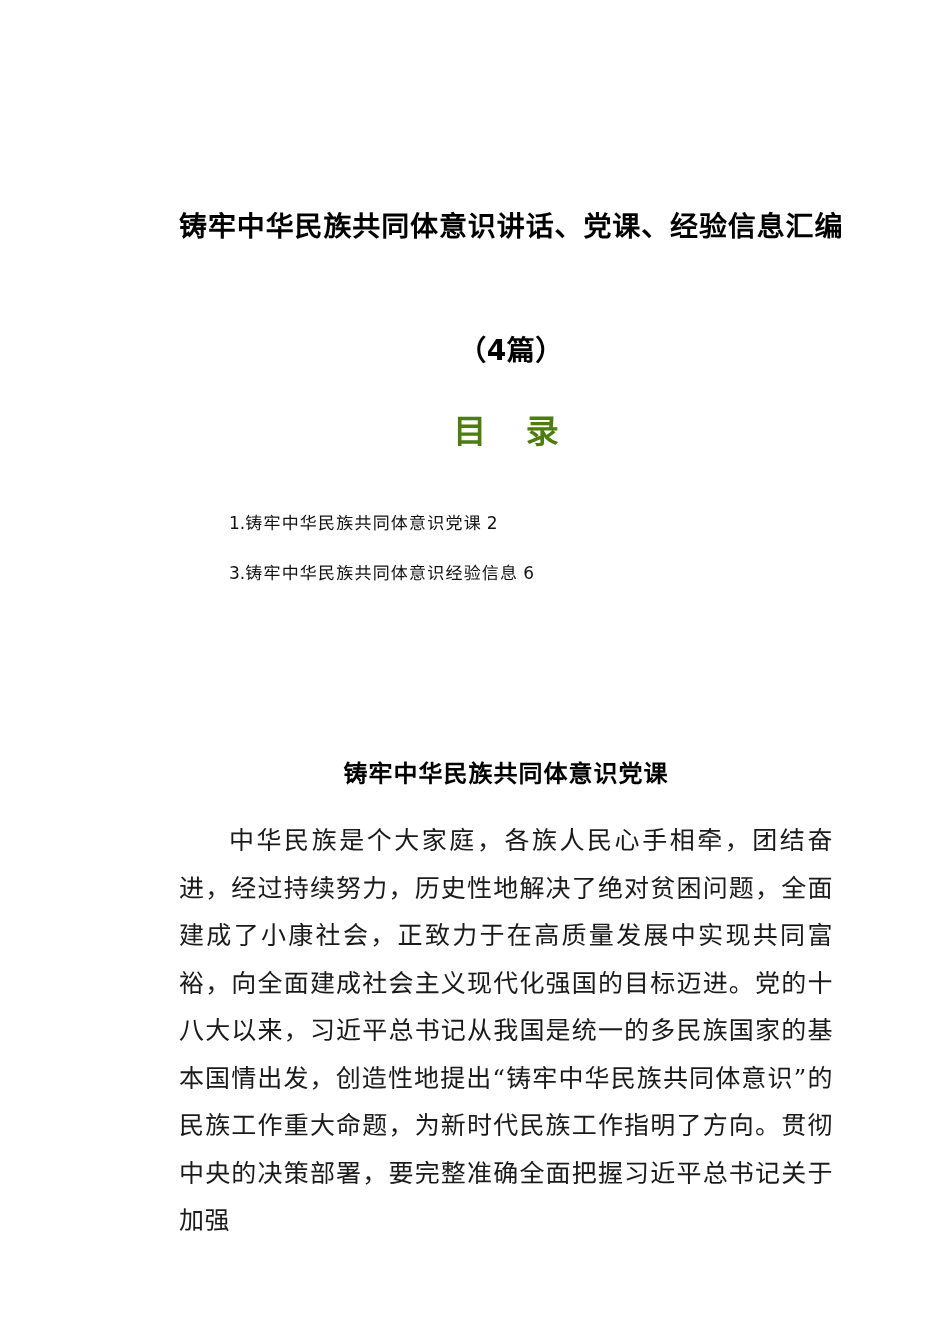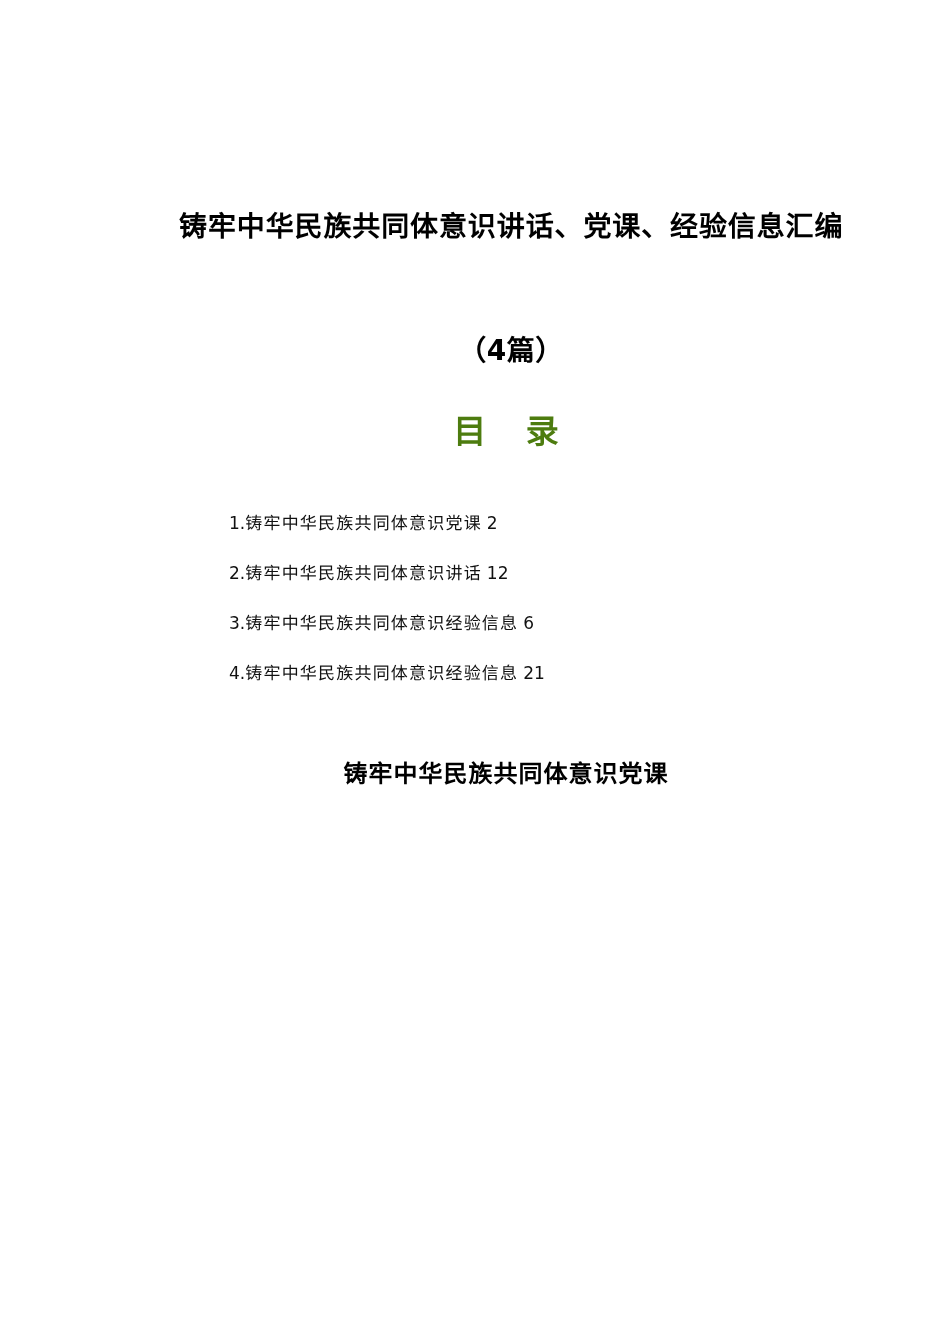--- a/index.html
+++ b/index.html
@@ -119,30 +119,25 @@
   <h1 class="doc-title">铸牢中华民族共同体意识讲话、党课、经验信息汇编（4篇）</h1>
 
   <h2 class="toc-heading">目 录</h2>
 
   <div class="toc-list">
 
     <div class="toc-item">
       <span class="toc-num">1.</span><span class="toc-label">铸牢中华民族共同体意识党课</span><span class="toc-page">2</span>
     </div>
 
-    <div class="toc-item">
-      <span class="toc-num">2.</span><span class="toc-label">铸牢中华民族共同体意识讲话</span><span class="toc-page">12</span>
-    </div>
 
     <div class="toc-item">
       <span class="toc-num">3.</span><span class="toc-label">铸牢中华民族共同体意识经验信息</span><span class="toc-page">6</span>
     </div>
 
-    <div class="toc-item">
-      <span class="toc-num">4.</span><span class="toc-label">铸牢中华民族共同体意识经验信息</span><span class="toc-page">21</span>
-    </div>
 
   </div>
 
   <h3 class="section-heading">铸牢中华民族共同体意识党课</h3>
 
+  <p class="body-text">中华民族是个大家庭，各族人民心手相牵，团结奋进，经过持续努力，历史性地解决了绝对贫困问题，全面建成了小康社会，正致力于在高质量发展中实现共同富裕，向全面建成社会主义现代化强国的目标迈进。党的十八大以来，习近平总书记从我国是统一的多民族国家的基本国情出发，创造性地提出“铸牢中华民族共同体意识”的民族工作重大命题，为新时代民族工作指明了方向。贯彻中央的决策部署，要完整准确全面把握习近平总书记关于加强</p>
 
 </div>
 
 </body></html>

